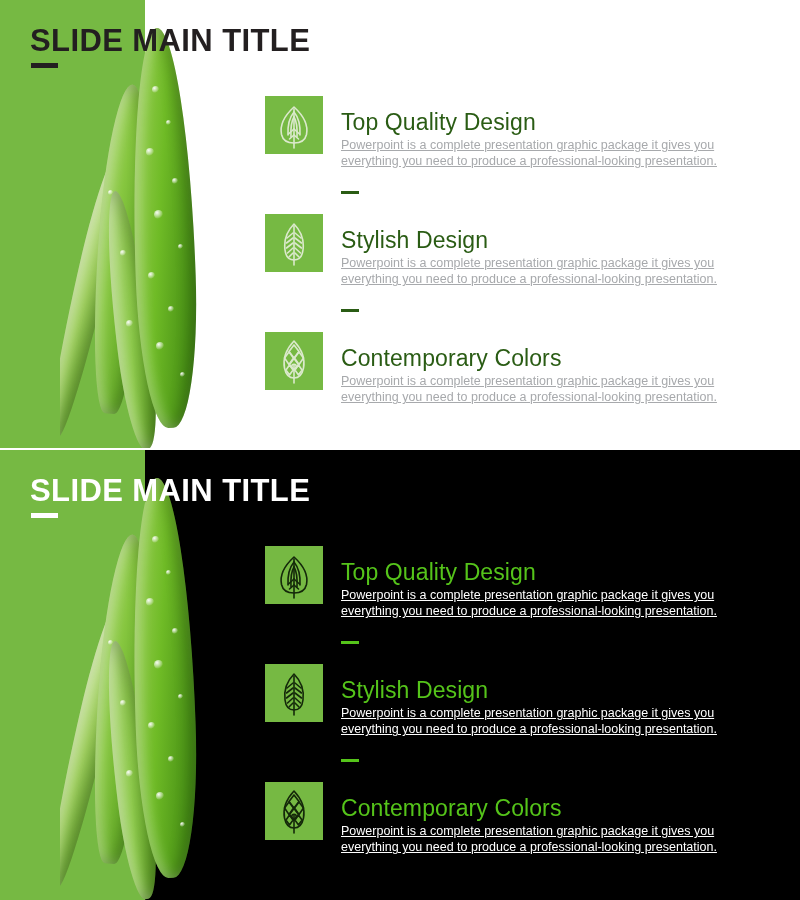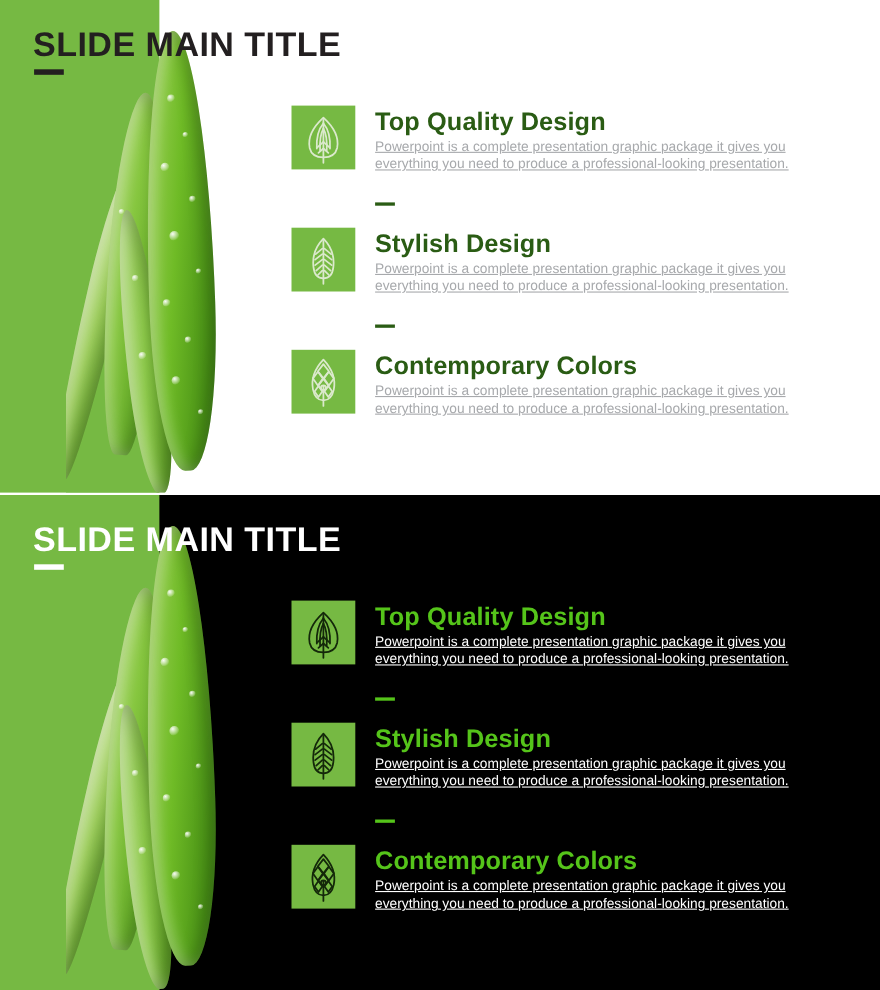--- a/index.html
+++ b/index.html
@@ -144,23 +144,23 @@
     height: 58px;
     background: #76b943;
   }
   .feature-icon svg { display: block; width: 58px; height: 58px; }
   .slide-light .feature-icon svg { stroke: #dbe9cc; }
   .slide-dark  .feature-icon svg { stroke: #14280a; }
   .feature-icon svg * { fill: none; stroke-width: 1.6; stroke-linejoin: round; stroke-linecap: round; }
 
   .feature-body { margin-left: 76px; padding-top: 2px; }
   .feature-title {
-    margin: 0 0 3px 0;
+    margin: 12px 0 3px 0;
     font-size: 23px;
-    font-weight: bold;
+    font-weight: normal;
     line-height: 1.05;
     letter-spacing: .1px;
   }
   .slide-light .feature-title { color: #2a5c14; }
   .slide-dark  .feature-title { color: #55c41a; }
   .feature-text {
     margin: 0;
     font-size: 12.5px;
     line-height: 1.28;
     max-width: 380px;

